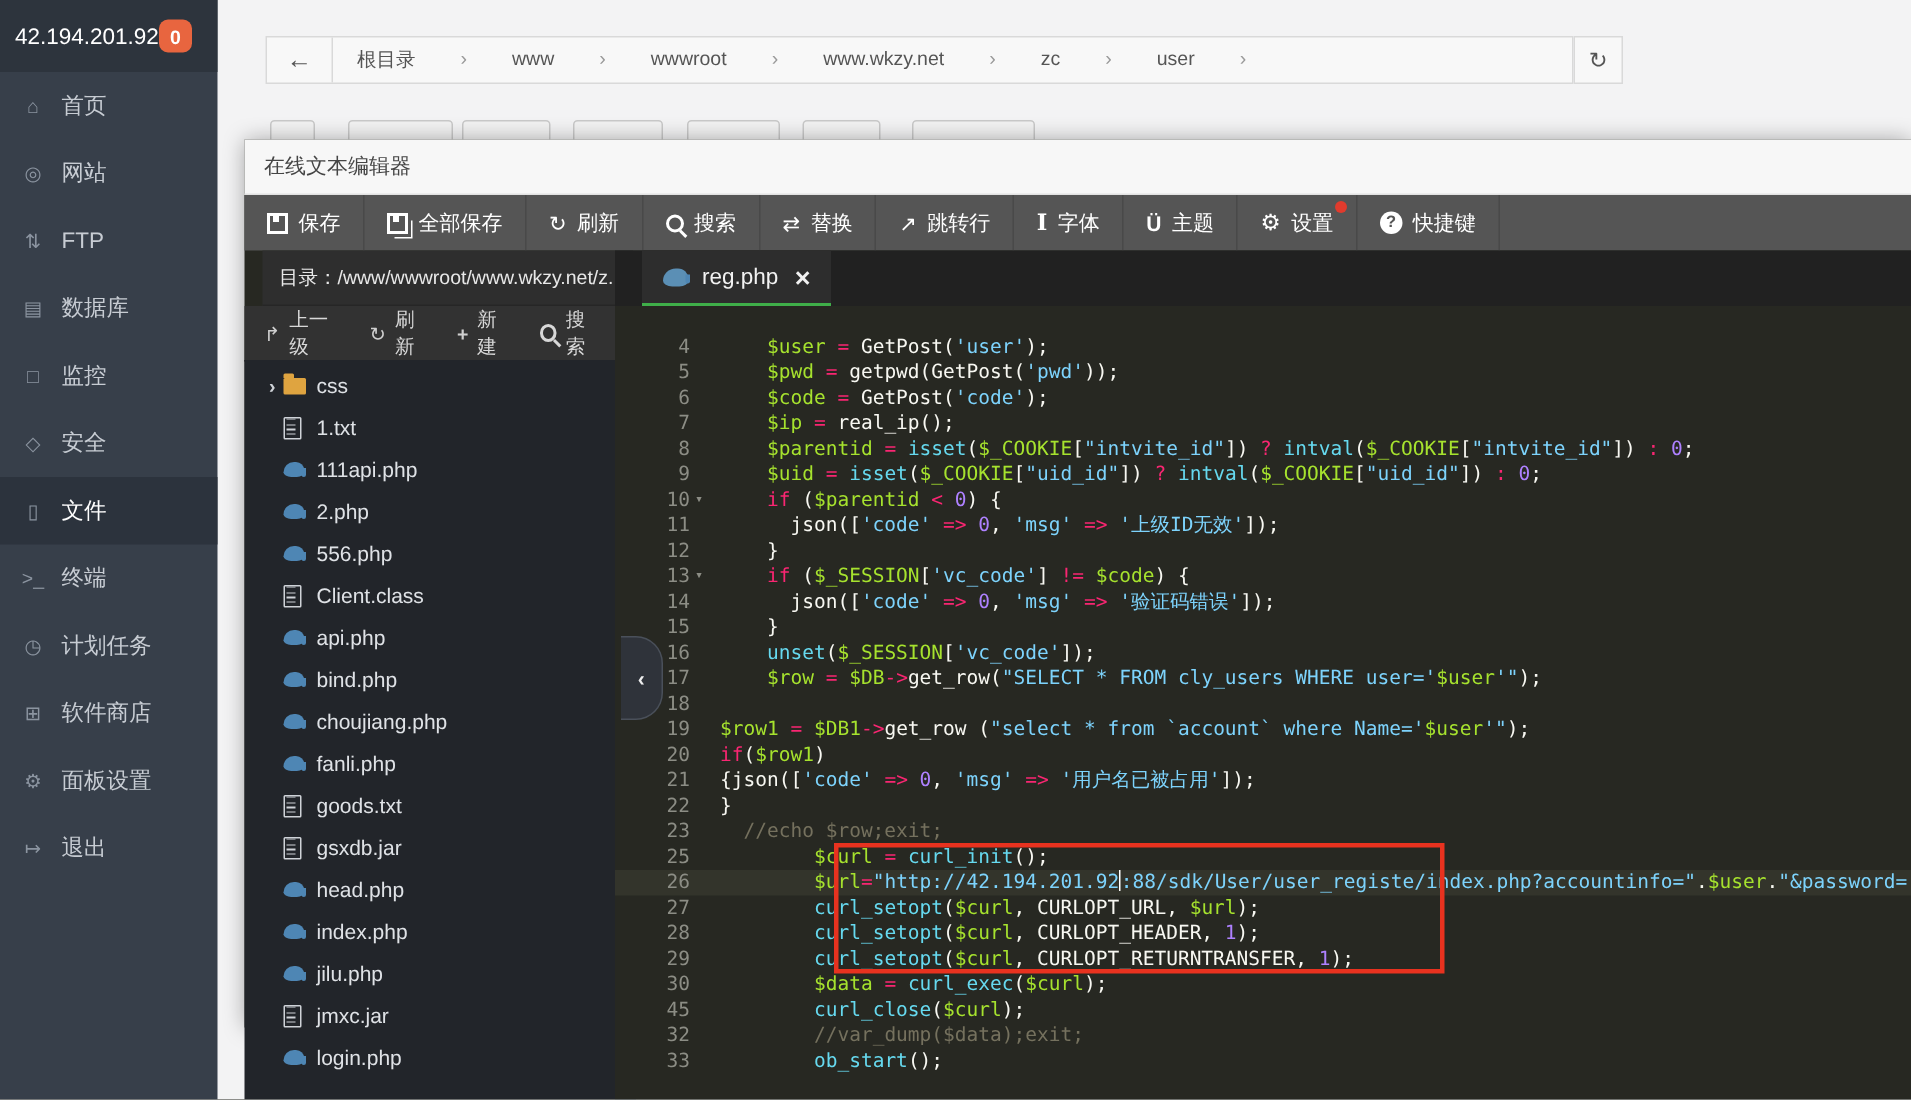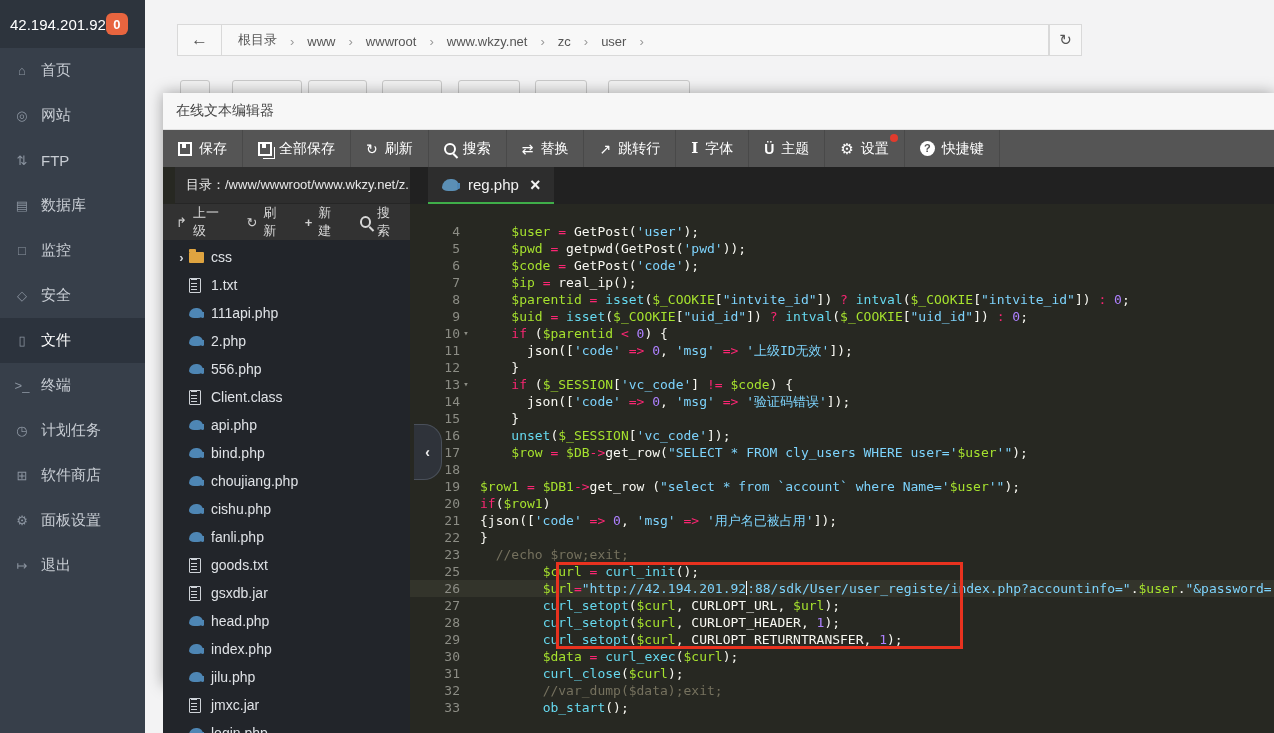--- a/index.html
+++ b/index.html
@@ -15,21 +15,21 @@
   .sb-item{height:45px;display:flex;align-items:center;padding-left:13px;color:#c7ccd3;
            font-size:15px;cursor:pointer}
   .sb-item.active{background:#2c333d;color:#fff}
   .sb-icon{width:18px;margin-right:10px;color:#8b94a0;font-size:13px;text-align:center;flex:none}
 
   
   #crumb-bar{position:absolute;left:177px;top:24px;width:872px;height:32px;background:#f8f8f8;
              border:1px solid #d9d9d9;display:flex;align-items:center;box-sizing:border-box}
   #back-btn{width:43px;height:100%;border-right:1px solid #d9d9d9;display:flex;align-items:center;
             justify-content:center;color:#555;font-size:17px;cursor:pointer}
-  #breadcrumb-items{display:flex;align-items:flex-end;padding-left:16px;gap:13px;font-size:13px;color:#555}
+  #breadcrumb-items{display:flex;align-items:flex-start;padding-left:16px;gap:30px;font-size:13px;color:#555}
   .crumb{cursor:pointer}
   .crumb-sep{color:#9a9a9a;font-size:13px}
   #refresh-btn{position:absolute;left:1049px;top:24px;width:33px;height:32px;background:#f8f8f8;
                border:1px solid #d9d9d9;box-sizing:border-box;display:flex;align-items:center;
                justify-content:center;font-size:15px;color:#555;cursor:pointer}
 
   
   .ghost{position:absolute;top:80px;height:22px;background:#f2f2f2;border:1px solid #c9c9c9;
          border-radius:3px 3px 0 0;z-index:1}
   .ghost:nth-child(1){left:180px;width:28px}.ghost:nth-child(2){left:232px;width:68px}
@@ -334,27 +334,20 @@
           <span class="fi-php"></span>
         </span>
         <span class="f-label">bind.php</span>
       </div>
       <div class="f-row">
         <span class="f-chev"></span>
         <span class="f-ico">
           <span class="fi-php"></span>
         </span>
         <span class="f-label">choujiang.php</span>
-      </div>
-      <div class="f-row">
-        <span class="f-chev"></span>
-        <span class="f-ico">
-          <span class="fi-php"></span>
-        </span>
-        <span class="f-label">cishu.php</span>
       </div>
       <div class="f-row">
         <span class="f-chev"></span>
         <span class="f-ico">
           <span class="fi-php"></span>
         </span>
         <span class="f-label">fanli.php</span>
       </div>
       <div class="f-row">
         <span class="f-chev"></span>
@@ -440,18 +433,18 @@
       <div class="crow"><span class="lnum">20</span><span class="fold"></span><span class="ltext"><span class="sx-k">if</span><span class="sx-w">(</span><span class="sx-v">$row1</span><span class="sx-w">)</span></span></div>
       <div class="crow"><span class="lnum">21</span><span class="fold"></span><span class="ltext"><span class="sx-w">{json([</span><span class="sx-s">'code'</span><span class="sx-w"> </span><span class="sx-o">=&gt;</span><span class="sx-w"> </span><span class="sx-n">0</span><span class="sx-w">, </span><span class="sx-s">'msg'</span><span class="sx-w"> </span><span class="sx-o">=&gt;</span><span class="sx-w"> </span><span class="sx-s">'用户名已被占用'</span><span class="sx-w">]);</span></span></div>
       <div class="crow"><span class="lnum">22</span><span class="fold"></span><span class="ltext"><span class="sx-w">}</span></span></div>
       <div class="crow"><span class="lnum">23</span><span class="fold"></span><span class="ltext"><span class="sx-w">  </span><span class="sx-c">//echo $row;exit;</span></span></div>
       <div class="crow"><span class="lnum">25</span><span class="fold"></span><span class="ltext"><span class="sx-w">        </span><span class="sx-v">$curl</span><span class="sx-w"> </span><span class="sx-o">=</span><span class="sx-w"> </span><span class="sx-f">curl_init</span><span class="sx-w">();</span></span></div>
       <div class="crow active"><span class="lnum">26</span><span class="fold"></span><span class="ltext"><span class="sx-w">        </span><span class="sx-v">$url</span><span class="sx-o">=</span><span class="sx-s">"http://42.194.201.92</span><span class="cursor"></span><span class="sx-s">:88/sdk/User/user_registe/index.php?accountinfo="</span><span class="sx-w">.</span><span class="sx-v">$user</span><span class="sx-w">.</span><span class="sx-s">"&amp;password=</span></span></div>
       <div class="crow"><span class="lnum">27</span><span class="fold"></span><span class="ltext"><span class="sx-w">        </span><span class="sx-f">curl_setopt</span><span class="sx-w">(</span><span class="sx-v">$curl</span><span class="sx-w">, CURLOPT_URL, </span><span class="sx-v">$url</span><span class="sx-w">);</span></span></div>
       <div class="crow"><span class="lnum">28</span><span class="fold"></span><span class="ltext"><span class="sx-w">        </span><span class="sx-f">curl_setopt</span><span class="sx-w">(</span><span class="sx-v">$curl</span><span class="sx-w">, CURLOPT_HEADER, </span><span class="sx-n">1</span><span class="sx-w">);</span></span></div>
       <div class="crow"><span class="lnum">29</span><span class="fold"></span><span class="ltext"><span class="sx-w">        </span><span class="sx-f">curl_setopt</span><span class="sx-w">(</span><span class="sx-v">$curl</span><span class="sx-w">, CURLOPT_RETURNTRANSFER, </span><span class="sx-n">1</span><span class="sx-w">);</span></span></div>
       <div class="crow"><span class="lnum">30</span><span class="fold"></span><span class="ltext"><span class="sx-w">        </span><span class="sx-v">$data</span><span class="sx-w"> </span><span class="sx-o">=</span><span class="sx-w"> </span><span class="sx-f">curl_exec</span><span class="sx-w">(</span><span class="sx-v">$curl</span><span class="sx-w">);</span></span></div>
-      <div class="crow"><span class="lnum">31</span><span class="fold"></span><span class="ltext"><span class="sx-w">        </span><span class="sx-f">curl_close</span><span class="sx-w">(</span><span class="sx-v">$curl</span><span class="sx-w">);</span></span></div>
+      <div class="crow"><span class="lnum">45</span><span class="fold"></span><span class="ltext"><span class="sx-w">        </span><span class="sx-f">curl_close</span><span class="sx-w">(</span><span class="sx-v">$curl</span><span class="sx-w">);</span></span></div>
       <div class="crow"><span class="lnum">32</span><span class="fold"></span><span class="ltext"><span class="sx-w">        </span><span class="sx-c">//var_dump($data);exit;</span></span></div>
       <div class="crow"><span class="lnum">33</span><span class="fold"></span><span class="ltext"><span class="sx-w">        </span><span class="sx-f">ob_start</span><span class="sx-w">();</span></span></div>
     </div>
   <div id="red-box"></div>
 </div>
 
 </body></html>

